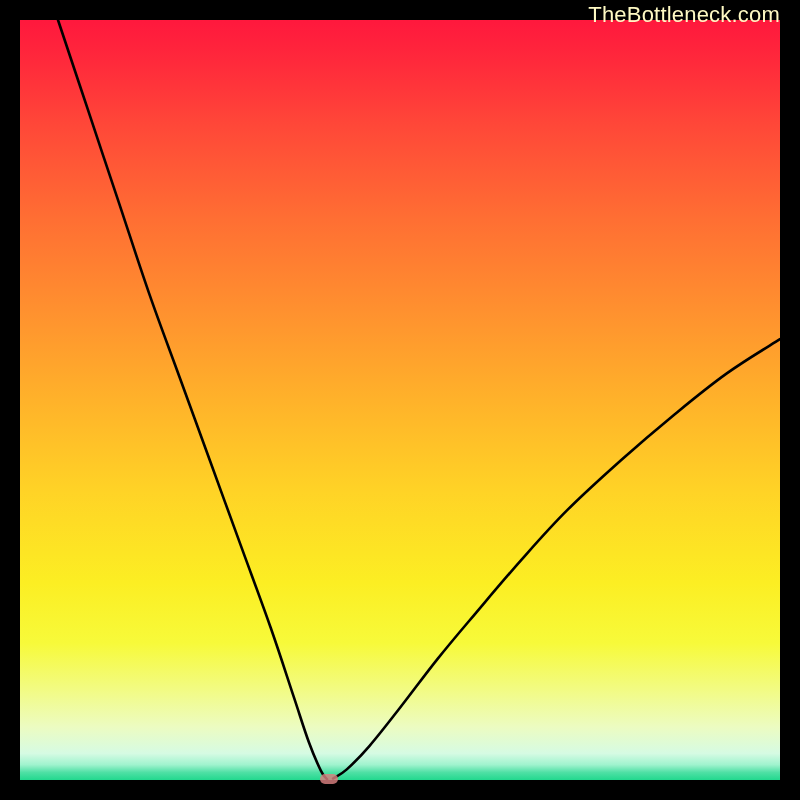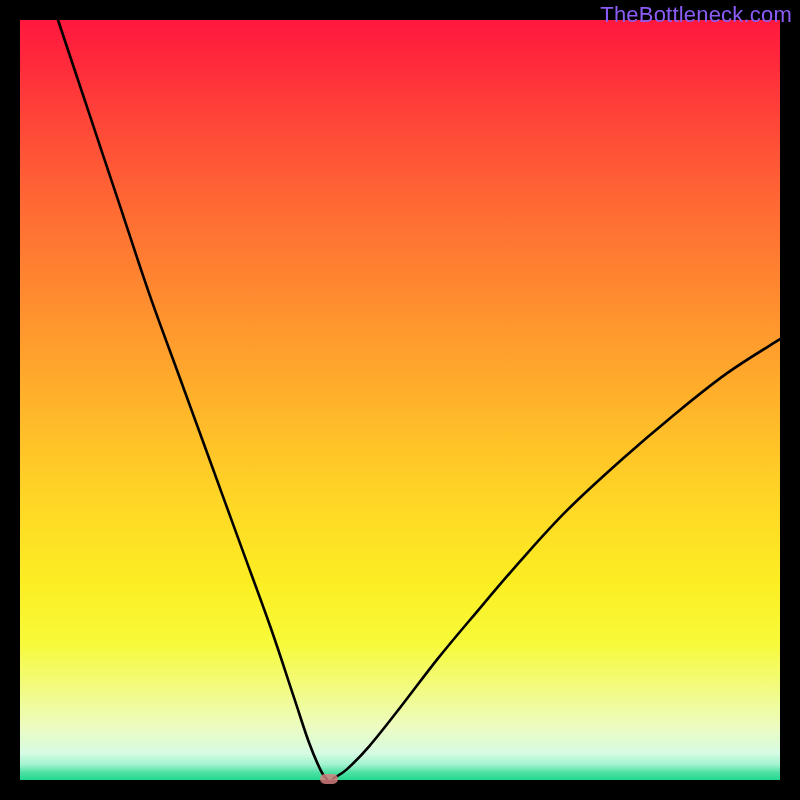--- a/index.html
+++ b/index.html
@@ -40,22 +40,22 @@
       #ecfcc1 93%,
       #d6fbe3 96.5%,
       #9ff3ce 98%,
       #4fe0a5 99%,
       #22d88e 100%
     );
   }
   .watermark {
     position: absolute;
     top: 2px;
-    right: 8px;
-    color: #8b5cf6;
+    right: 20px;
+    color: #fef9c3;
     font-size: 22px;
     font-weight: 400;
     letter-spacing: 0.2px;
     user-select: none;
   }
   svg.curve {
     position: absolute;
     left: 0; top: 0;
     width: 760px;
     height: 760px;

